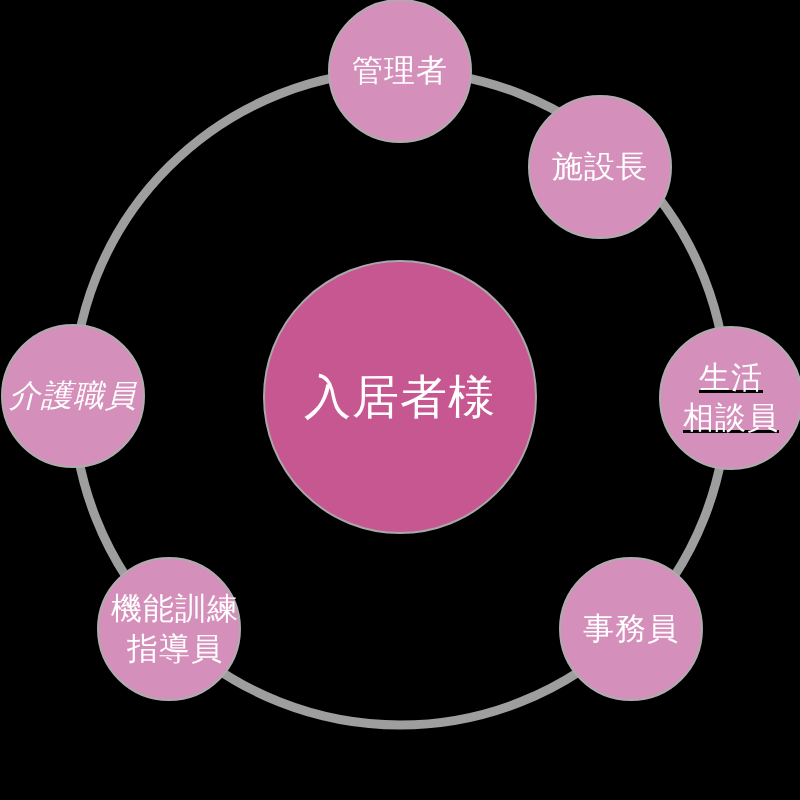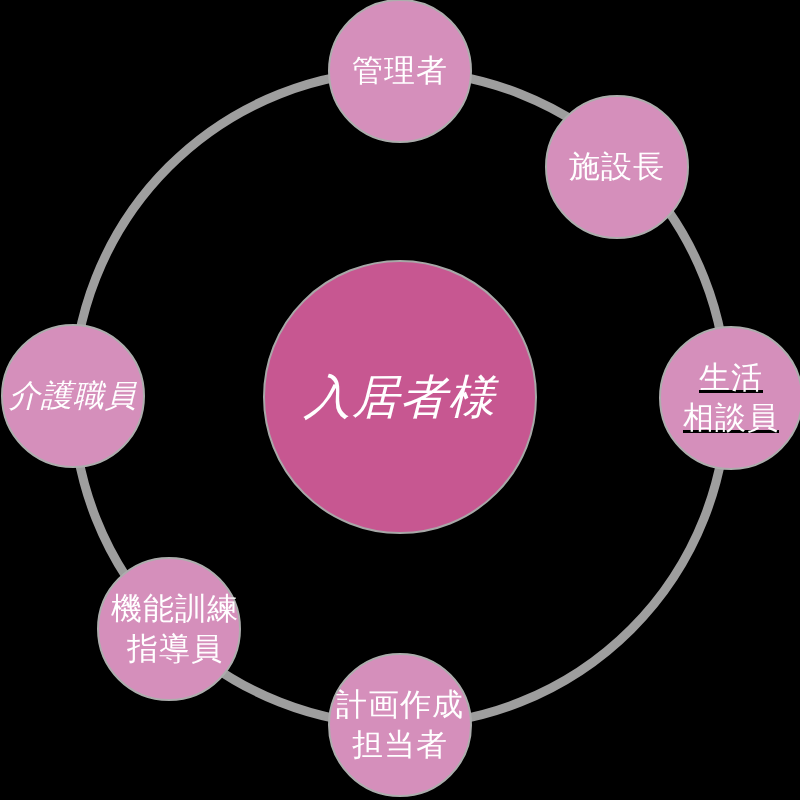--- a/index.html
+++ b/index.html
@@ -50,31 +50,30 @@
     width: 274px;
     height: 274px;
     box-sizing: border-box;
     border-radius: 50%;
     background: #c75791;
     border: 2px solid #a8a8a8;
     display: flex;
     align-items: center;
     justify-content: center;
     text-align: center;
-    font-style: italic;
   }
   .center-node .label {
     color: #ffffff;
     font-size: 47px;
     letter-spacing: 1px;
     white-space: nowrap;
   }
   
   .pos-top          { left: 328px; top:  -1px; }
-  .pos-top-right    { left: 545px; top:  95px; }
+  .pos-top-right    { left: 528px; top:  95px; }
   .pos-right        { left: 659px; top: 326px; text-decoration: underline; }
   .pos-bottom-right { left: 559px; top: 557px; }
   .pos-bottom       { left: 328px; top: 653px; }
   .pos-bottom-left  { left:  97px; top: 557px; justify-content: flex-end; }
   .pos-left         { left:   1px; top: 324px; font-style: italic; }
   .pos-top-left     { left:  97px; top:  95px; }
 </style>
 </head>
 <body>
 
@@ -98,27 +97,27 @@
     </div>
   </div>
 
   <div class="node pos-right">
     <div class="label">
       <span>生活</span>
       <span>相談員</span>
     </div>
   </div>
 
-
-  <div class="node pos-bottom">
+  <div class="node pos-bottom-right">
     <div class="label">
-      <span>計画作成</span>
-      <span>担当者</span>
+      <span>事務員</span>
+      <span></span>
     </div>
   </div>
+
 
   <div class="node pos-bottom-left">
     <div class="label">
       <span>機能訓練</span>
       <span>指導員</span>
     </div>
   </div>
 
   <div class="node pos-left">
     <div class="label">

